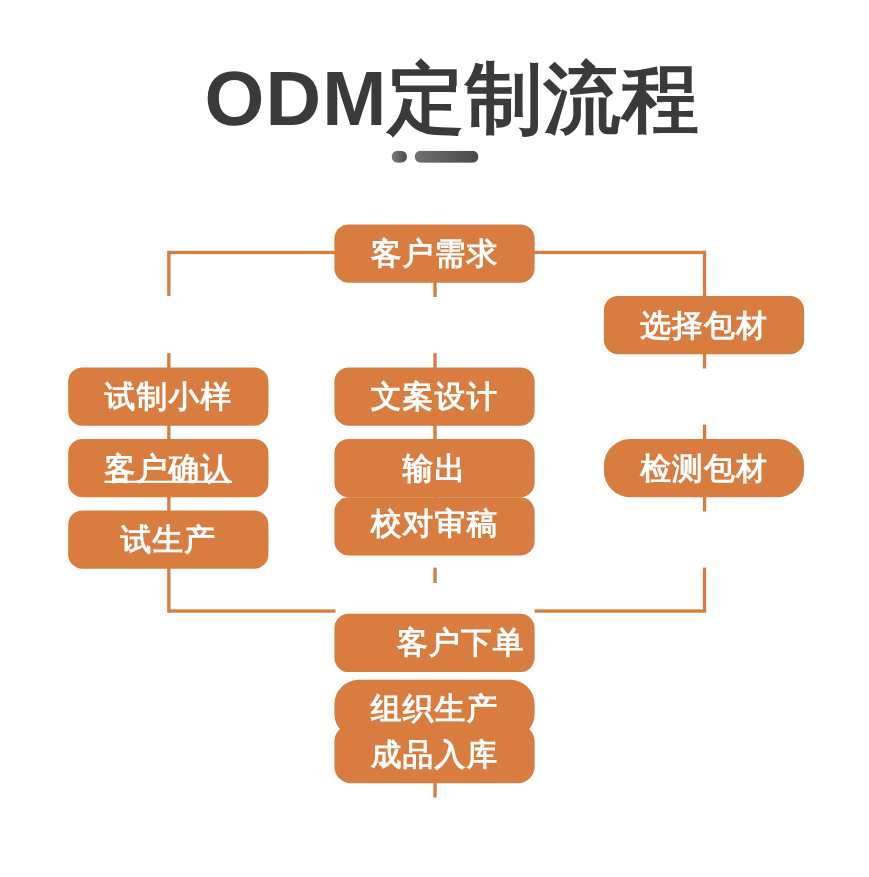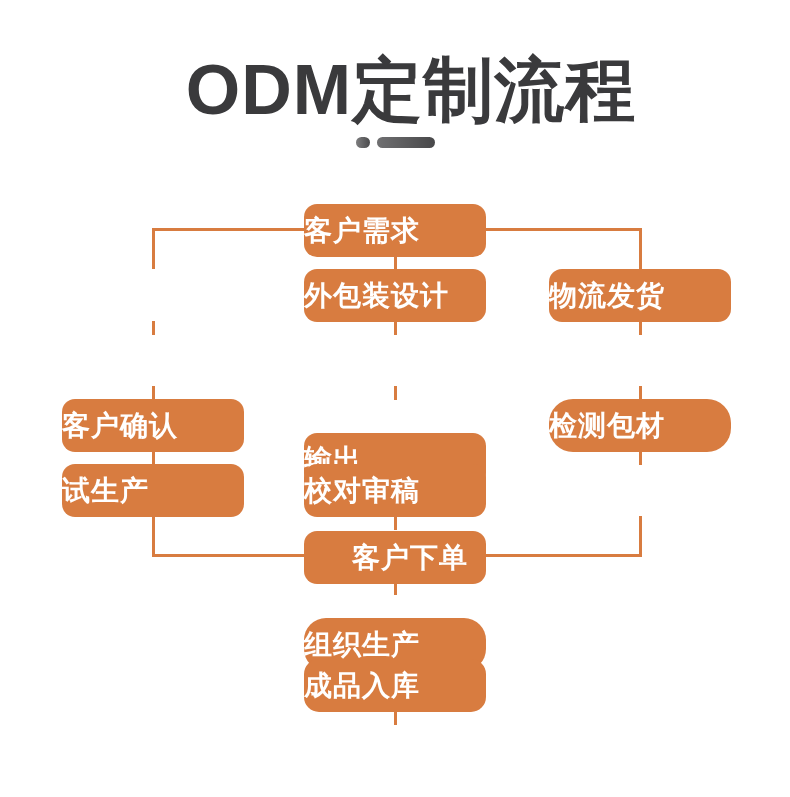--- a/index.html
+++ b/index.html
@@ -60,20 +60,21 @@
   }
   .node {
     position: absolute;
     width: 182px; height: 53px;
     border-radius: 13px;
     background: var(--accent);
     color: var(--node-text);
     font-size: 28px;
     font-weight: 700;
     letter-spacing: 1px;
+    text-align: center;
     line-height: 53px;
     white-space: nowrap;
   }
   .line {
     position: absolute;
     background: var(--accent);
   }
   .line.v { width: 3px; }
   .line.h { height: 3px; }
 </style>
@@ -113,27 +114,28 @@
     <div class="line v" style="left:393.5px; top:646px; height:14px;"></div>
     <div class="line v" style="left:393.5px; top:711px; height:14px;"></div>
 
     <div class="line v" style="left:151.5px; top:516px; height:41px;"></div>
     <div class="line h" style="left:153px;  top:554px; width:152px;"></div>
     <div class="line v" style="left:638.5px; top:516px; height:41px;"></div>
     <div class="line h" style="left:486px;  top:554px; width:154px;"></div>
 
     <div class="node" style="left:304px; top:204px;">客户需求</div>
 
-    <div class="node" style="left:62px; top:399px;">客户确认</div>
+    <div class="node" style="left:62px; top:334px;">试制小样</div>
+    <div class="node" style="left:62px; top:399px;text-decoration:underline;">客户确认</div>
     <div class="node" style="left:62px; top:464px;">试生产</div>
 
-    <div class="node" style="left:304px; top:269px;">外包装设计</div>
-    <div class="node" style="left:304px; top:399px;margin-top:34px;">输出</div>
-    <div class="node" style="left:304px; top:464px;">校对审稿</div>
-    <div class="node" style="left:304px; top:531px;padding-left:48px;">客户下单</div>
+    <div class="node" style="left:304px; top:334px;">文案设计</div>
+    <div class="node" style="left:304px; top:399px;">输出</div>
+    <div class="node" style="left:304px; top:452px;font-family:Liberation Mono, monospace;">校对审稿</div>
+    <div class="node" style="left:304px; top:558px;padding-left:48px;">客户下单</div>
     <div class="node" style="left:304px; top:618px;border-radius:22px;">组织生产</div>
     <div class="node" style="left:304px; top:659px;border-radius:15px;">成品入库</div>
 
-    <div class="node" style="left:549px; top:269px;">物流发货</div>
+    <div class="node" style="left:549px; top:269px;">选择包材</div>
     <div class="node" style="left:549px; top:399px;border-radius:24px;">检测包材</div>
 
   </div>
 </div>
 
 </body></html>

